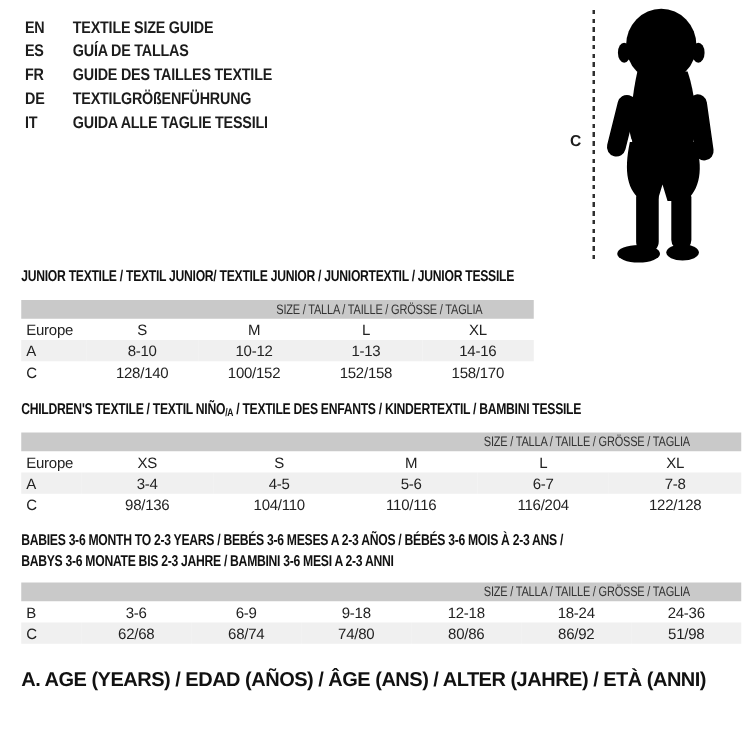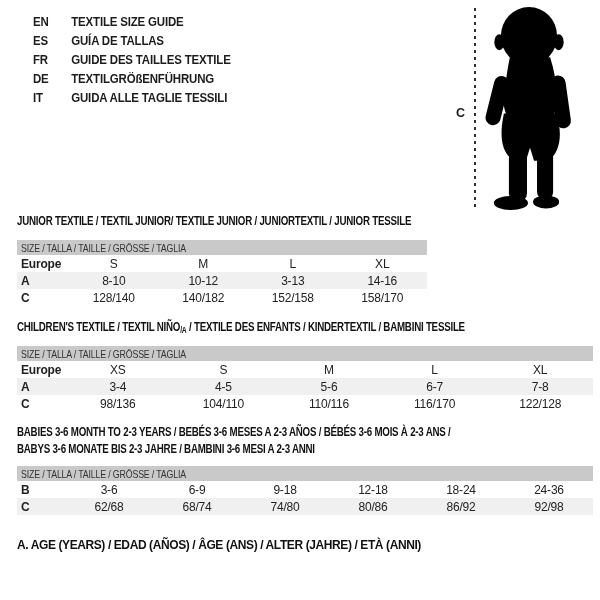--- a/index.html
+++ b/index.html
@@ -1,49 +1,49 @@
 <!DOCTYPE html>
 <html><head>
 <meta charset="utf-8">
 <style>
   * { margin:0; padding:0; box-sizing:border-box; }
   html,body { width:600px; height:600px; background:#fff; }
   body { font-family:"Liberation Sans", sans-serif; color:#1c1c1c; }
   .canvas { position:relative; width:600px; height:600px; background:#fff; overflow:hidden; }
 
   
-  .lang-block { position:absolute; left:20px; top:12px;margin-left:13px; }
+  .lang-block { position:absolute; left:20px; top:12px; }
   .lang-row { display:flex; font-weight:bold; font-size:13.5px; line-height:19px;
               letter-spacing:-0.2px; transform:scaleX(0.85); transform-origin:0 0; white-space:nowrap; }
   .lang-code { width:45px; flex:0 0 45px; }
 
   
   .dash-line { position:absolute; left:474px; top:8px; width:2px; height:200px;
                background:repeating-linear-gradient(to bottom,#2e2e2e 0 3.5px,transparent 3.5px 7px); }
   .height-label { position:absolute; left:456px; top:106px; font-weight:bold; font-size:12.5px; }
   .baby { position:absolute; left:480px; top:5px; }
 
   
   .sec-title { position:absolute; font-weight:bold; font-size:12.5px; line-height:17px;
                letter-spacing:-0.3px; transform:scaleX(0.78); transform-origin:0 0;
                white-space:nowrap; color:#111; }
   .subsc { font-size:0.7em; vertical-align:-2px; }
 
   
   .size-table { position:absolute; border-collapse:collapse; table-layout:fixed;
                 font-size:12px; letter-spacing:-0.2px; color:#222; }
-  .size-table th { background:#c9c9c9; font-weight:normal; text-align:left;
+  .size-table th { background:#c9c9c9; font-weight:normal; text-align:right;
                    height:15px; padding:0 0 0 4px; font-size:11px; color:#333; }
   .hdr-text { display:inline-block; transform:scaleX(0.8); transform-origin:0 50%; white-space:nowrap; }
   .size-table td { height:17px; text-align:center; padding:0; vertical-align:middle; }
-  .size-table td.lbl { text-align:left; padding-left:4px;font-weight:bold; }
+  .size-table td.lbl { text-align:left; padding-left:4px; }
   tr.shaded { background:#f0f0f0; }
 
   
-  .footnotes { position:absolute; left:17px; top:536px; font-weight:bold; font-size:12px;
+  .footnotes { position:absolute; left:17px; top:536px; font-weight:bold; font-size:16px;
                line-height:18.5px; letter-spacing:-0.4px; white-space:nowrap; color:#111; }
 </style>
 </head>
 <body>
 
 <div class="canvas">
 
   <div class="lang-block">
     <div class="lang-row">
       <span class="lang-code">EN</span>
@@ -107,27 +107,27 @@
         <td class="lbl">Europe</td>
         <td>S</td>
         <td>M</td>
         <td>L</td>
         <td>XL</td>
       </tr>
       <tr class="shaded">
         <td class="lbl">A</td>
         <td>8-10</td>
         <td>10-12</td>
-        <td>3-13</td>
+        <td>1-13</td>
         <td>14-16</td>
       </tr>
       <tr>
         <td class="lbl">C</td>
         <td>128/140</td>
-        <td>140/182</td>
+        <td>100/152</td>
         <td>152/158</td>
         <td>158/170</td>
       </tr>
     </tbody>
   </table>
 
   <div class="sec-title" style="left:17px; top:319px;">
     <span>CHILDREN'S TEXTILE / TEXTIL NIÑO</span><span class="subsc">/A</span><span> / TEXTILE DES ENFANTS / KINDERTEXTIL / BAMBINI TESSILE</span>
   </div>
   <table class="size-table" style="left:17px; top:346px; width:576px;">
@@ -161,21 +161,21 @@
         <td>4-5</td>
         <td>5-6</td>
         <td>6-7</td>
         <td>7-8</td>
       </tr>
       <tr>
         <td class="lbl">C</td>
         <td>98/136</td>
         <td>104/110</td>
         <td>110/116</td>
-        <td>116/170</td>
+        <td>116/204</td>
         <td>122/128</td>
       </tr>
     </tbody>
   </table>
 
   <div class="sec-title" style="left:17px; top:424px;">
     <div>BABIES 3-6 MONTH TO 2-3 YEARS / BEBÉS 3-6 MESES A 2-3 AÑOS / BÉBÉS 3-6 MOIS À 2-3 ANS /</div>
     <div>BABYS 3-6 MONATE BIS 2-3 JAHRE / BAMBINI 3-6 MESI A 2-3 ANNI</div>
   </div>
   <table class="size-table" style="left:17px; top:466px; width:576px;">
@@ -205,21 +205,21 @@
         <td>18-24</td>
         <td>24-36</td>
       </tr>
       <tr class="shaded">
         <td class="lbl">C</td>
         <td>62/68</td>
         <td>68/74</td>
         <td>74/80</td>
         <td>80/86</td>
         <td>86/92</td>
-        <td>92/98</td>
+        <td>51/98</td>
       </tr>
     </tbody>
   </table>
 
   <div class="footnotes">
     <div>A. AGE (YEARS) / EDAD (AÑOS) / ÂGE (ANS) / ALTER (JAHRE) / ETÀ (ANNI)</div>
   </div>
 
 </div>
 

